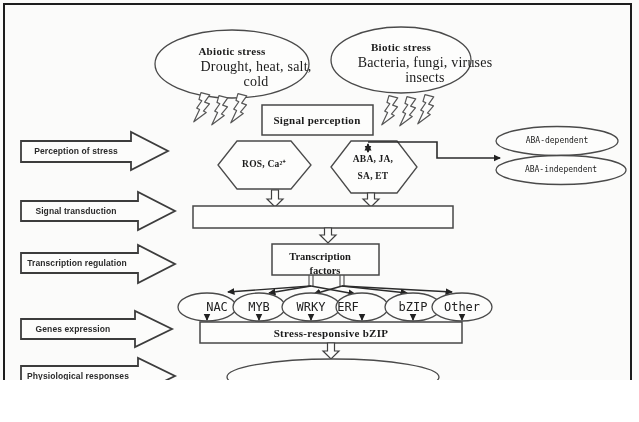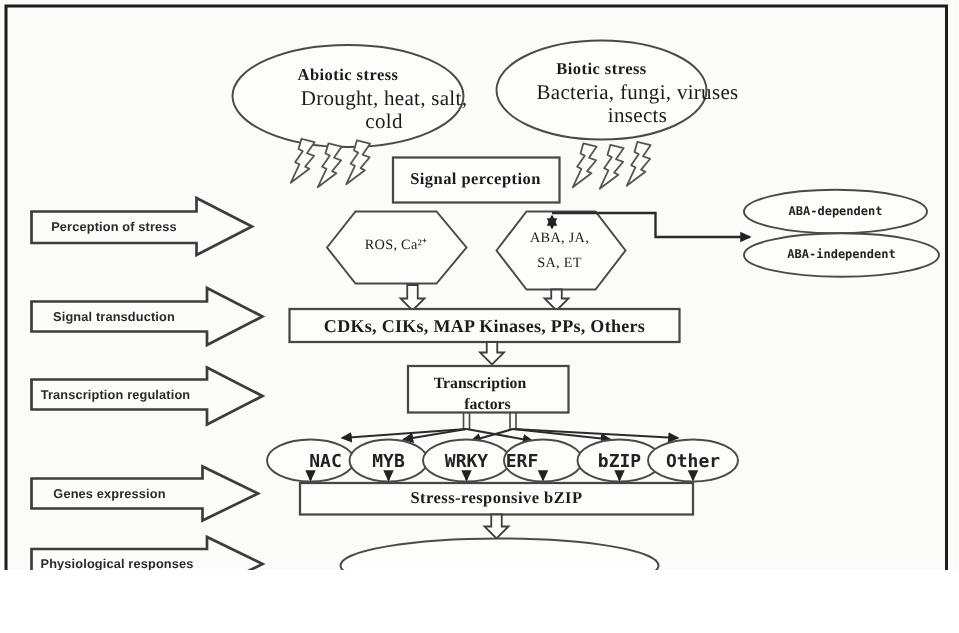--- a/index.html
+++ b/index.html
@@ -10,24 +10,24 @@
   svg.shapes{position:absolute;left:0;top:0;width:639px;height:422px;}
   .shape{fill:#fdfdfc;stroke:#4a4a4a;stroke-width:1.3;}
   .box{fill:#fdfdfc;stroke:#474747;stroke-width:1.5;}
   .hollow{fill:#fdfdfc;stroke:#3f3f3f;stroke-width:1.2;}
   .stagearrow{fill:#fcfcfb;stroke:#3c3c3c;stroke-width:1.8;stroke-linejoin:miter;}
   .conn{fill:none;stroke:#2b2b2b;stroke-width:1.6;}
   .fan{fill:none;stroke:#2b2b2b;stroke-width:1.4;}
   .leg{stroke:#4a4a4a;stroke-width:1.1;}
   .bolt{fill:#fdfdfc;stroke:#555;stroke-width:1.2;stroke-linejoin:round;}
   .lbl{position:absolute;transform:translate(-50%,-50%);white-space:nowrap;
-       color:#1b1b1b;text-align:center;line-height:1;font-weight:bold;}
+       color:#1b1b1b;text-align:center;line-height:1;}
   .t-title{font-weight:bold;font-size:11px;letter-spacing:.3px;}
   .t-sub{font-weight:normal;font-size:14px;letter-spacing:.2px;margin-left:24px;}
-  .t-hex{font-weight:normal;font-size:9.5px;letter-spacing:.2px;}
+  .t-hex{font-weight:bold;font-size:9.5px;letter-spacing:.2px;}
   .t-kin{font-weight:bold;font-size:12px;letter-spacing:.2px;}
   .t-tf{font-weight:bold;font-size:10.5px;}
   .t-mono{font-family:"DejaVu Sans Mono",monospace;font-size:12px;color:#222;}
   .t-mono-sm{font-family:"DejaVu Sans Mono",monospace;font-size:8px;color:#222;}
   .t-stage{font-family:"Liberation Sans",sans-serif;font-weight:bold;
            font-size:8.5px;color:#2a2a2a;letter-spacing:.1px;text-align:center;}
 </style>
 </head>
 <body>
 
@@ -132,21 +132,20 @@
 
   <div class="lbl t-title" style="left:317px;top:120px">Signal perception</div>
 
   <div class="lbl t-hex" style="left:264px;top:165px">ROS, Ca²⁺</div>
   <div class="lbl t-hex" style="left:373px;top:160px">ABA, JA,</div>
   <div class="lbl t-hex" style="left:373px;top:177px">SA, ET</div>
 
   <div class="lbl t-mono-sm" style="left:557px;top:141px">ABA-dependent</div>
   <div class="lbl t-mono-sm" style="left:561px;top:170px">ABA-independent</div>
 
-  <div class="lbl t-kin" style="left:323px;top:217px">CDKs, CIKs, MAP Kinases, PPs, Others</div>
 
   <div class="lbl t-tf" style="left:320px;top:257px">Transcription</div>
   <div class="lbl t-tf" style="left:325px;top:271px">factors</div>
 
   <div class="lbl t-mono" style="left:217px;top:307px">NAC</div>
   <div class="lbl t-mono" style="left:259px;top:307px">MYB</div>
   <div class="lbl t-mono" style="left:311px;top:307px">WRKY</div>
   <div class="lbl t-mono" style="left:348px;top:307px">ERF</div>
   <div class="lbl t-mono" style="left:413px;top:307px">bZIP</div>
   <div class="lbl t-mono" style="left:462px;top:307px">Other</div>

